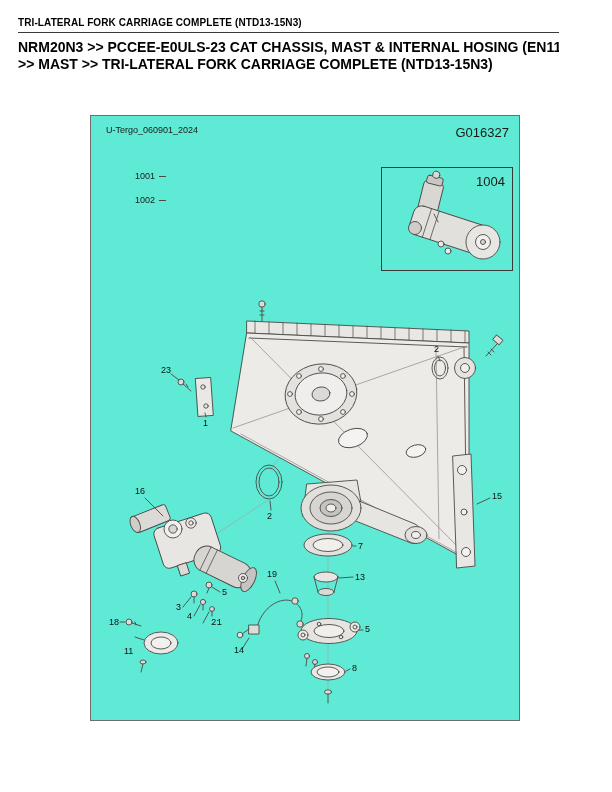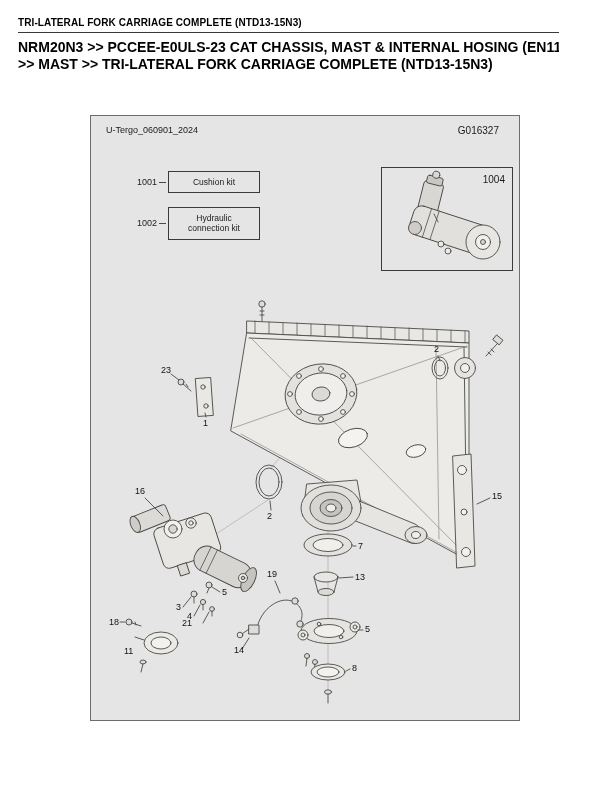--- a/index.html
+++ b/index.html
@@ -14,37 +14,37 @@
   .rule{
     position:absolute;left:18px;top:32px;width:576px;height:0;
     border-top:1px solid #3a3a3a;
   }
   .breadcrumb{
     position:absolute;left:18px;top:39px;width:576px;
     font-size:14px;font-weight:bold;line-height:1.18;
   }
   .frame{
     position:absolute;left:90px;top:115px;width:430px;height:606px;
-    border:1px solid #6f6d6a;background:#e5e5e5;box-sizing:border-box;text-align:center;
+    border:1px solid #6f6d6a;background:#5eead4;box-sizing:border-box;
   }
   .doc-code{position:absolute;left:15px;top:9px;font-size:9px;color:#1a1a1a;}
-  .fig-code{position:absolute;right:20px;top:9px;font-size:10px;color:#1a1a1a;}
+  .fig-code{position:absolute;right:10px;top:9px;font-size:13px;color:#1a1a1a;}
   .legend{position:absolute;left:15px;top:55px;}
   .legend-row{display:flex;align-items:center;margin-bottom:14px;margin-left:29px;}
   .legend-id{font-size:9px;width:24px;color:#1a1a1a;flex:0 0 auto;}
   .legend-conn{width:7px;border-top:1px solid #4b4945;margin-right:2px;flex:0 0 auto;}
   .legend-box{
     border:1px solid #3c3a38;padding:5px 6px;width:78px;
     font-size:8.5px;line-height:1.2;color:#1a1a1a;background:transparent;
   }
   .inset{
     position:absolute;left:290px;top:51px;width:132px;height:104px;
     border:1px solid #3c3a38;box-sizing:border-box;
   }
-  .inset-label{position:absolute;right:7px;top:6px;font-size:10px;color:#1a1a1a;}
+  .inset-label{position:absolute;right:7px;top:6px;font-size:13px;color:#1a1a1a;}
   .inset svg{position:absolute;left:0;top:0;}
   .art{position:absolute;left:0;top:0;pointer-events:none;}
   .callout-layer{position:absolute;left:0;top:0;width:100%;height:100%;}
   .callout{
     position:absolute;font-size:9px;color:#111;line-height:1;
     transform:translate(0,0);
   }
 </style>
 </head>
 <body>
@@ -57,26 +57,24 @@
 
   <div class="frame">
 
     <span class="doc-code">U-Tergo_060901_2024</span>
     <span class="fig-code">G016327</span>
 
     <div class="legend">
       <div class="legend-row">
         <span class="legend-id">1001</span>
         <span class="legend-conn"></span>
-        <span class="legend-box">Cushion kit</span>
       </div>
       <div class="legend-row">
         <span class="legend-id">1002</span>
         <span class="legend-conn"></span>
-        <span class="legend-box">Hydraulic connection kit</span>
       </div>
     </div>
 
     <div class="inset">
       <svg width="130" height="102" viewBox="0 0 130 102">
         <g stroke="#4b4945" stroke-width="0.9" fill="none" stroke-linecap="round" stroke-linejoin="round">
           <g transform="rotate(14 48 32)">
             <rect x="38" y="14" width="20" height="34" rx="3" fill="#d9d7d4"></rect>
             <rect x="40" y="8" width="16" height="8" rx="2" fill="#c9c7c4"></rect>
             <circle cx="48" cy="6" r="3.5" fill="#dcdad7"></circle>
@@ -269,21 +267,21 @@
         <span class="callout" style="left: 343px; top: 229px;">2</span>
         <span class="callout" style="left: 176px; top: 396px;">2</span>
         <span class="callout" style="left: 401px; top: 376px;">15</span>
         <span class="callout" style="left: 44px; top: 371px;">16</span>
         <span class="callout" style="left: 267px; top: 426px;">7</span>
         <span class="callout" style="left: 264px; top: 457px;">13</span>
         <span class="callout" style="left: 176px; top: 454px;">19</span>
         <span class="callout" style="left: 131px; top: 472px;">5</span>
         <span class="callout" style="left: 85px; top: 487px;">3</span>
         <span class="callout" style="left: 96px; top: 496px;">4</span>
-        <span class="callout" style="left: 91px; top: 503px;">21</span>
+        <span class="callout" style="left: 120px; top: 503px; font-family: Liberation Mono, monospace;">21</span>
         <span class="callout" style="left: 18px; top: 502px;">18</span>
         <span class="callout" style="left: 33px; top: 531px;">11</span>
         <span class="callout" style="left: 143px; top: 530px;">14</span>
         <span class="callout" style="left: 274px; top: 509px;">5</span>
         <span class="callout" style="left: 261px; top: 548px;">8</span>
       </div>
 
   </div>
 </div>
 

